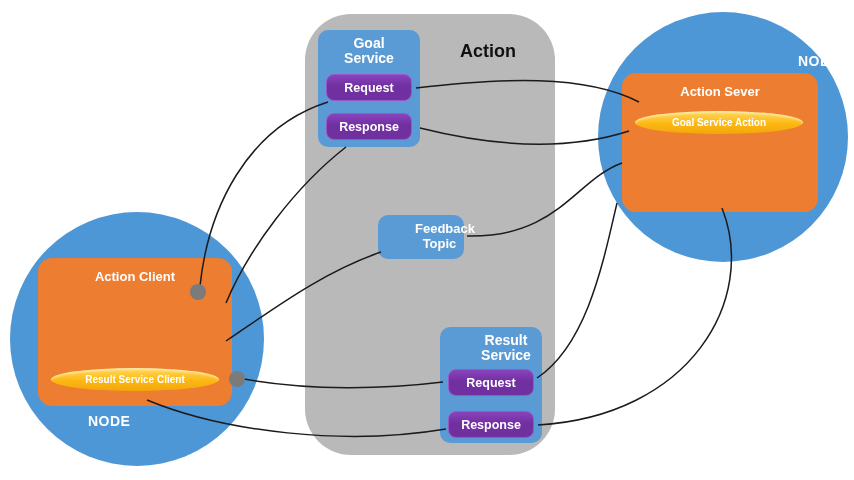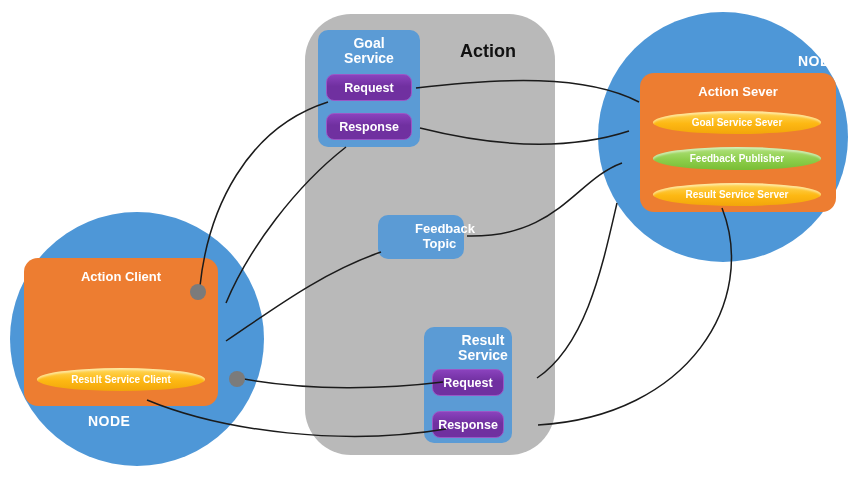--- a/index.html
+++ b/index.html
@@ -19,38 +19,38 @@
 
   
   .panel { left:305px; top:14px; width:250px; height:441px;
            background:#b9b9b9; border-radius:46px; }
   .action-title { left:448px; top:41px; width:80px; text-align:center;
                   color:#111; font-weight:bold; font-size:18px; }
 
   
   .svc-box { background:#5b9bd5; border-radius:10px; color:#fff; text-align:center; }
   .goal-box   { left:318px; top:30px;  width:102px; height:117px; }
-  .result-box { left:424px; top:327px; width:88px; height:116px;padding-left:30px; }
+  .result-box { left:440px; top:327px; width:102px; height:116px;padding-left:30px; }
   .topic-box  { left:378px; top:215px; width:86px;  height:44px; }
   .svc-label { font-weight:bold; font-size:14px; line-height:15px; padding-top:6px; }
   .topic-box .svc-label { font-size:13px;padding-left:37px; }
 
   
   .btn { position:absolute; left:8px; right:8px; height:27px;
          background:linear-gradient(#8a42bd, #7030a0 45%);
          border:1px solid #9a57c7; border-radius:8px;
          color:#fff; font-weight:bold; font-size:12.5px;
          display:flex; align-items:center; justify-content:center; }
   .goal-box   .btn-a { top:44px; }  .goal-box   .btn-b { top:83px; }
   .result-box .btn-a { top:42px; }  .result-box .btn-b { top:84px; }
 
   
   .orange-box { background:#ed7d31; border-radius:14px; }
-  .client-box { left:24px;  top:258px; width:194px; height:148px; }
-  .server-box { left:640px; top:73px;  width:196px; height:139px; }
+  .client-box { left:38px;  top:258px; width:194px; height:148px; }
+  .server-box { left:622px; top:73px;  width:196px; height:139px; }
   .box-title { color:#fff; font-weight:bold; font-size:13px;
                text-align:center; padding-top:11px; }
 
   
   .pill { position:absolute; left:13px; width:168px; height:23px;
           border-radius:50%;
           display:flex; align-items:center; justify-content:center;
           color:#fff; font-weight:bold; font-size:10px;
           box-shadow: inset 0 2px 2px rgba(255,255,255,.45); }
   .pill.yellow { background:linear-gradient(#ffd95e, #fdb813 55%, #f2a60a); }
@@ -100,23 +100,21 @@
 </div>
 
 <div class="abs orange-box client-box">
   <div class="box-title">Action Client</div>
   <div class="pill yellow p3">Result Service Client</div>
 </div>
 <div class="abs node-label left-node">NODE</div>
 
 <div class="abs orange-box server-box">
   <div class="box-title">Action Sever</div>
-  <div class="pill yellow p1">Goal Service Sever</div>
-  <div class="pill green  p2">Feedback Publisher</div>
-  <div class="pill yellow p3">Result Service Server</div>
+  <div class="pill yellow p1">Goal Service Action</div>
 </div>
 <div class="abs node-label right-node">NODE</div>
 
 <svg class="overlay" viewBox="0 0 854 480">
   <defs>
     <marker id="arrow" viewBox="0 0 10 10" refX="8" refY="5" markerWidth="6.5" markerHeight="6.5" orient="auto-start-reverse">
       <path d="M0,0 L10,5 L0,10 z" fill="#1b1b1b" style="stroke:none"></path>
     </marker>
   </defs>
 

